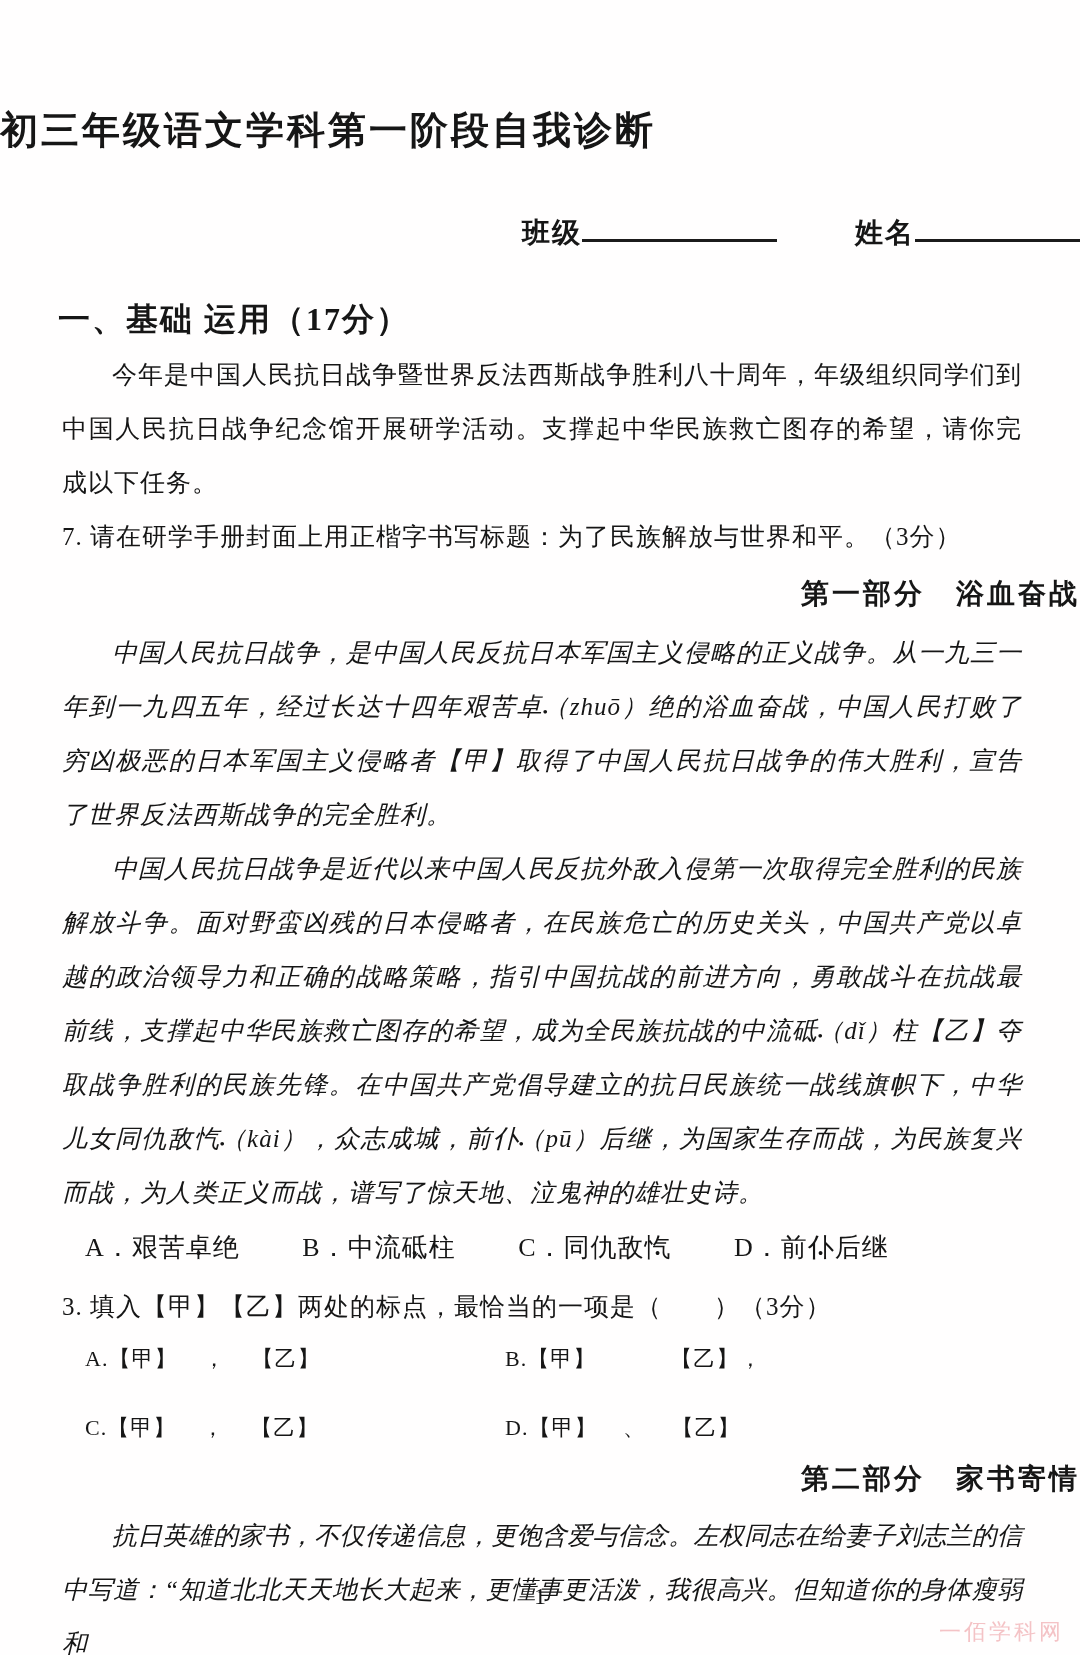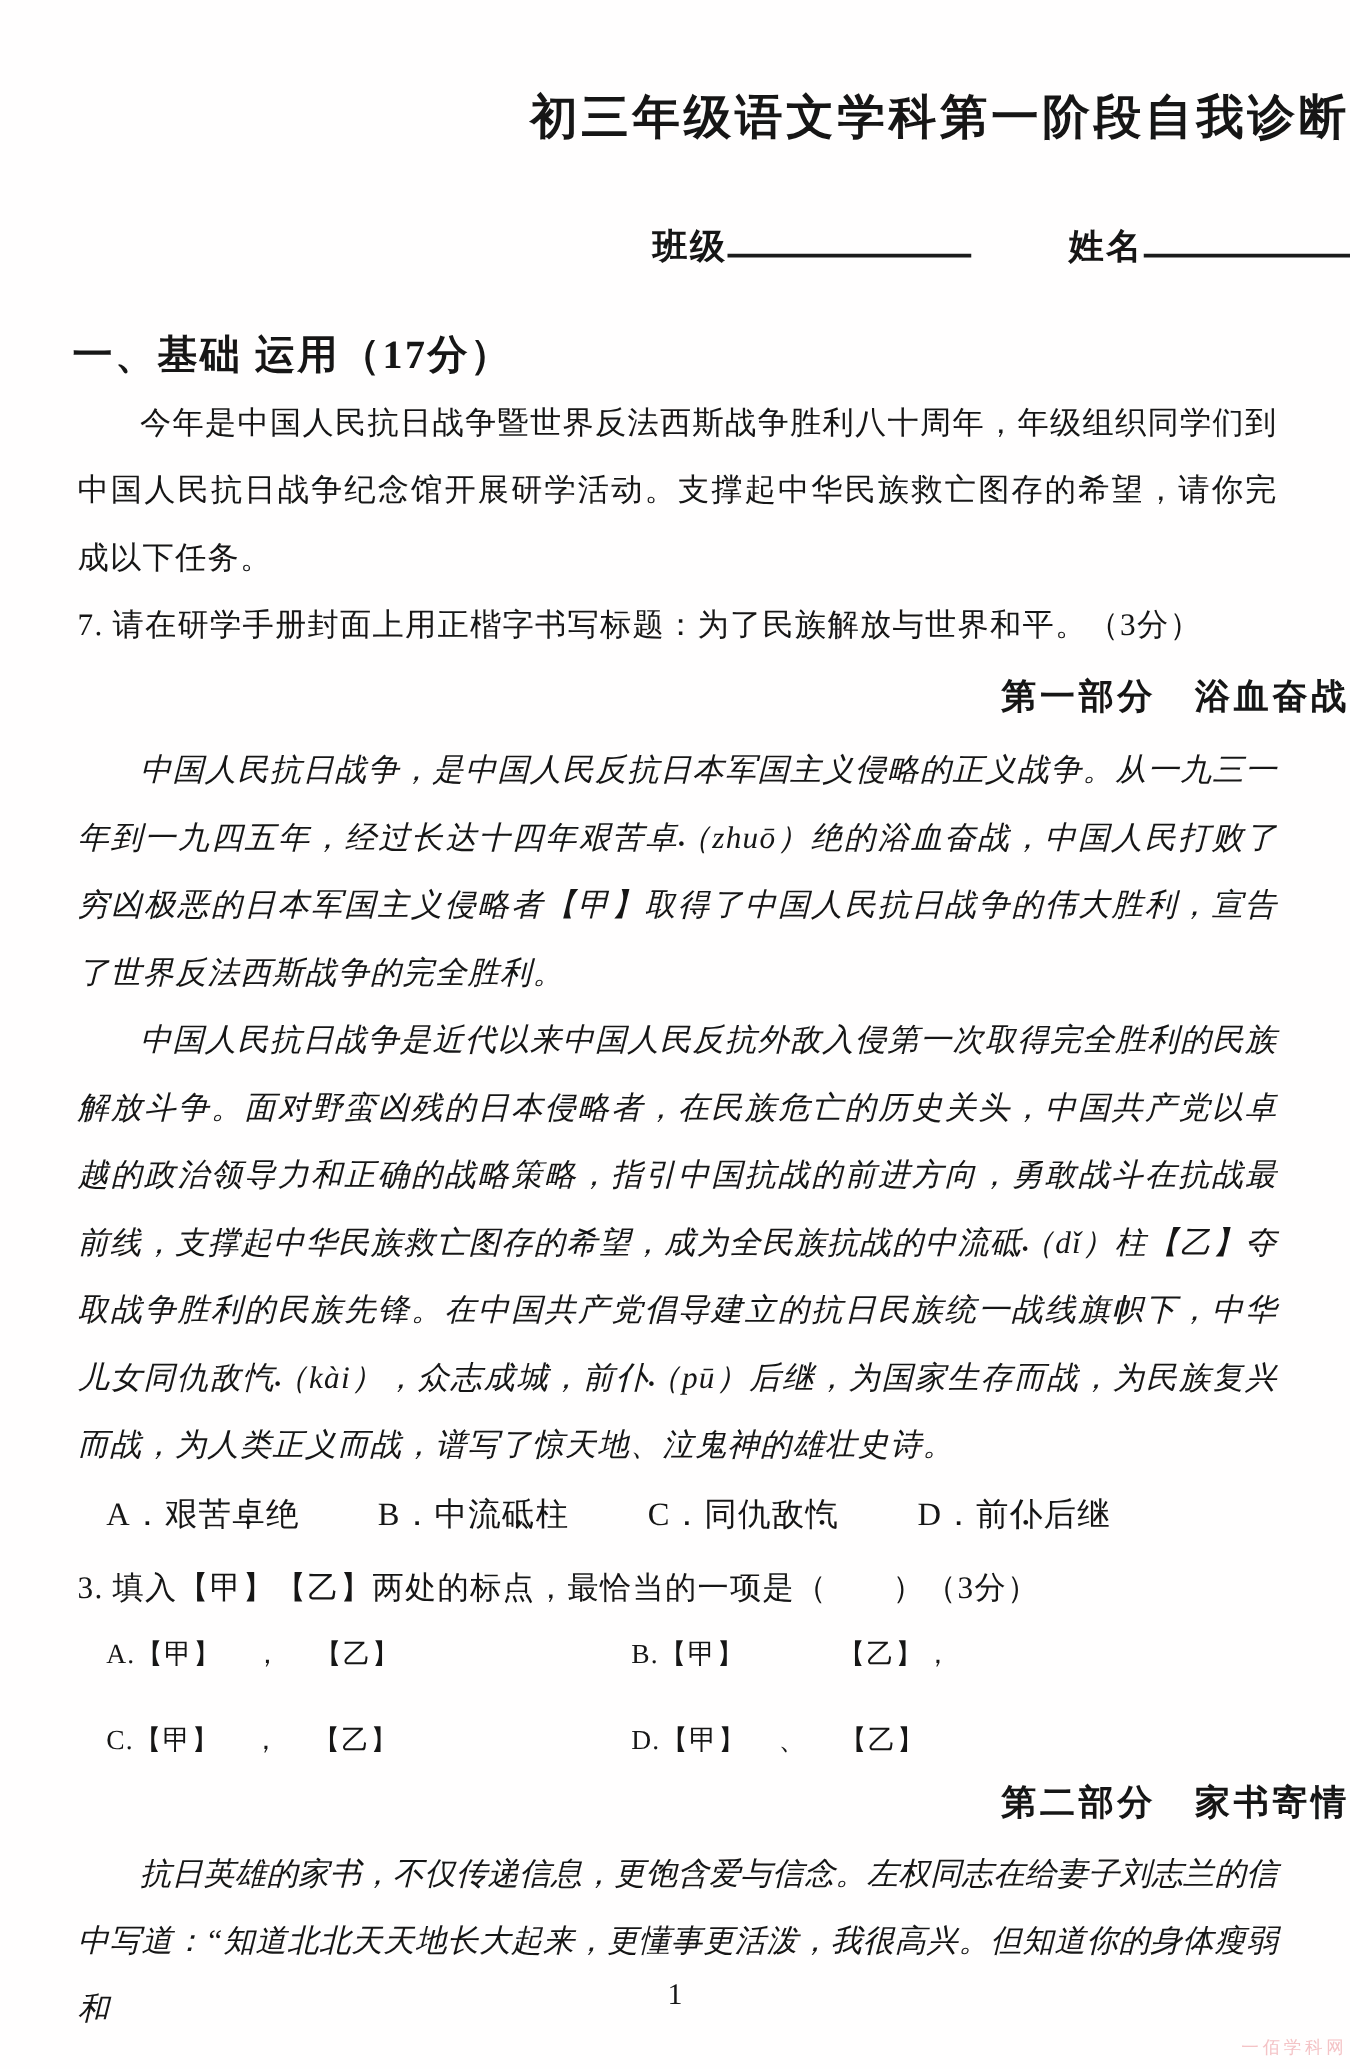--- a/index.html
+++ b/index.html
@@ -1,21 +1,21 @@
 <!DOCTYPE html>
 <html><head>
 <meta charset="utf-8">
 <style>
   html,body { margin:0; padding:0; background:#ffffff; }
   .page {
     position:relative; width:1080px; height:1655px; background:#fffefe;
     color:#161616; overflow:hidden;
     font-family:"Liberation Serif","DejaVu Serif",serif;
   }
-  .title { margin:0; padding-top:66px; text-align:right; font-size:38px;
+  .title { margin:0; padding-top:102px; text-align:left; font-size:38px;
     font-weight:700; letter-spacing:3px; line-height:56px; }
   .id-row { margin:52px 0 0 270px; font-size:28px; font-weight:700; letter-spacing:2px;text-align:right; }
   .uline { display:inline-block; height:1.05em; border-bottom:3px solid #1b1b1b;
     vertical-align:baseline; }
   .uline-class { width:195px; margin-right:78px; }
   .uline-name { width:165px; }
   .sec-heading { margin:50px 0 0 58px; font-size:32px; font-weight:700;
     letter-spacing:2px; line-height:34px; }
   .para { margin:0 58px 0 62px; font-size:25px; line-height:54px;
     letter-spacing:1px; text-align:justify; }
@@ -33,22 +33,22 @@
   .dot-under::after { content:"•"; position:absolute; left:50%; bottom:-0.74em;
     transform:translateX(-50%) scale(0.62); font-style:normal; }
   .q3-stem { margin-top:4px; }
   .q3-grid { display:grid; grid-template-columns:420px 420px; row-gap:19px;
     margin:0 0 0 85px; font-size:22px; line-height:50px; letter-spacing:1px; }
   .punct-gap { display:inline-block; width:74px; text-align:center; }
   .part2-heading { margin-top:2px; }
   .para3 { margin-top:6px; letter-spacing:0; }
   .page-number { position:absolute; left:0; right:0; bottom:45px;
     text-align:center; font-size:24px; }
-  .watermark { position:absolute; right:2px; bottom:8px; color:#f4c3c6;
-    font-size:14px; letter-spacing:3px; }
+  .watermark { position:absolute; right:16px; bottom:8px; color:#f4c3c6;
+    font-size:22px; letter-spacing:3px; }
 </style>
 </head>
 <body>
 
 <div class="page">
 
   <h1 class="title">初三年级语文学科第一阶段自我诊断</h1>
 
   <div class="id-row">
     <span>班级</span><span class="uline uline-class"></span><span>姓名</span><span class="uline uline-name"></span>

